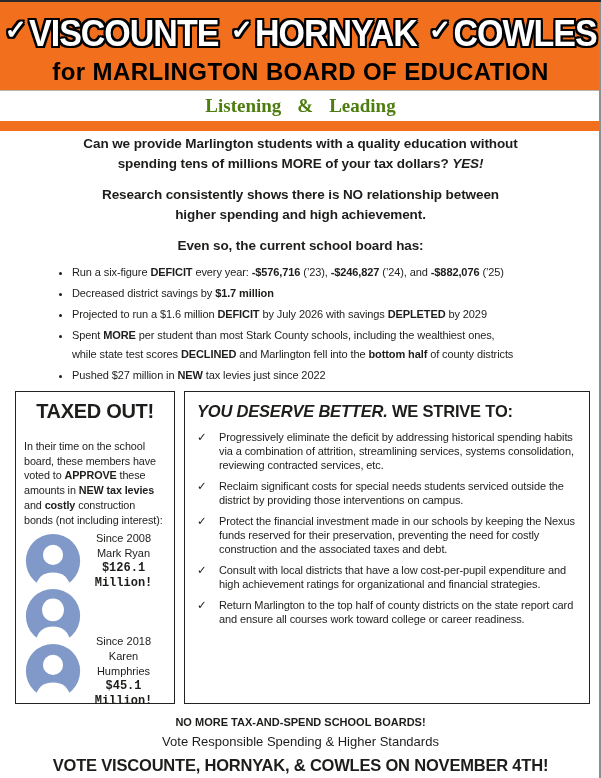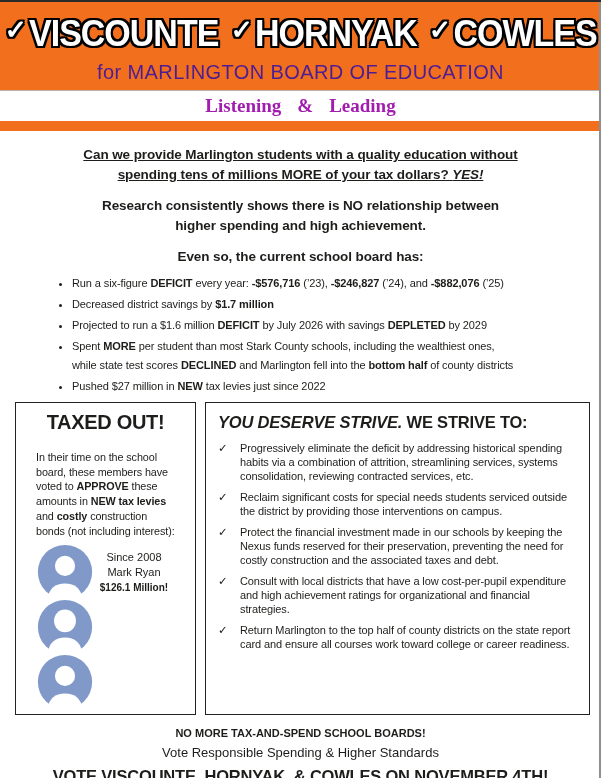--- a/index.html
+++ b/index.html
@@ -31,68 +31,68 @@
     font-size:27px;font-weight:bold;color:#fff;margin-right:2px;
     transform:translateY(-3px);
     text-shadow:-2px -2px 0 #000,2px -2px 0 #000,-2px 2px 0 #000,2px 2px 0 #000,-2px 0 0 #000,2px 0 0 #000,0 -2px 0 #000,0 2px 0 #000;
   }
   .nm{
     font-size:34px;font-weight:bold;letter-spacing:-1px;color:#fff;
     transform:scaleY(1.1);transform-origin:center;
     text-shadow:-2px -2px 0 #000,2px -2px 0 #000,-2px 2px 0 #000,2px 2px 0 #000,-2px 0 0 #000,2px 0 0 #000,0 -2px 0 #000,0 2px 0 #000;
   }
   .subtitle{
-    font-size:20px;font-weight:normal;color:#4c1d95;letter-spacing:0.4px;
+    font-size:24px;font-weight:bold;color:#000000;letter-spacing:0.4px;
     line-height:26px;
   }
   
   .tagline{
     height:30px;background:#fff;display:flex;justify-content:center;align-items:center;
-    font-family:"Liberation Serif", serif;font-weight:bold;font-size:19px;color:#a21caf;
+    font-family:"Liberation Serif", serif;font-weight:bold;font-size:19px;color:#4d7c0f;
     border-top:1px solid rgba(60,40,20,.35);
   }
   .tagline .amp{margin:0 16px;}
   .stripe{height:10px;background:#F2701D;}
   
   main{display:block;}
   .lead{
     text-align:center;font-weight:bold;font-size:13.5px;line-height:1.48;
     letter-spacing:-0.1px;margin:0 40px 11px;
   }
-  .lead.first{padding-top:14px;text-decoration:underline;}
+  .lead.first{padding-top:3px;}
   .lead.evenso{margin-bottom:7px;}
   .b{font-weight:bold;}
   .u{}
   .i{font-style:italic;}
   
   .bullets{
     margin:0 0 6px 16px;padding:0 14px 0 56px;list-style:disc outside;
   }
   .bullets li{
     font-size:11px;line-height:19px;letter-spacing:-0.1px;margin-bottom:2px;
   }
   
   .boxes{
     display:flex;align-items:stretch;gap:9px;margin:4px 11px 0 15px;
   }
   .taxed{
-    width:181px;box-sizing:border-box;flex:none;
-    border:1.5px solid #222;padding:6px 20px 4px;
+    width:160px;box-sizing:border-box;flex:none;
+    border:1.5px solid #222;padding:6px 8px 4px;
   }
   .taxed h2{
     margin:2px 0 6px;text-align:center;font-size:20px;letter-spacing:-0.3px;
   }
   .tdesc{
     margin:16px 0 6px;font-size:10.8px;line-height:14.8px;letter-spacing:-0.1px;
   }
   .member{display:flex;align-items:center;height:55px;}
   .avatar{width:56px;height:56px;flex:none;margin-left:1px;}
   .av-bg{fill:#8199C9;}
   .mtext{flex:1;text-align:center;font-size:11px;line-height:15px;}
-  .mamt{font-weight:bold;font-size:10px;}
+  .mamt{font-weight:bold;font-size:12px;font-family:Liberation Mono, monospace;}
   .strive{
     flex:1;box-sizing:border-box;border:1.5px solid #222;
     padding:8px 10px 4px 12px;
   }
   .strive h2{margin:2px 0 9px;font-size:16.5px;letter-spacing:-0.2px;}
   .strive h2 .em{font-style:italic;}
   .sitem{display:flex;margin-bottom:7px;}
   .schk{width:22px;flex:none;font-size:11.5px;color:#222;line-height:14px;}
   .stxt{flex:1;font-size:11px;line-height:14px;letter-spacing:-0.1px;}
   
@@ -170,25 +170,30 @@
             <path d="M12 62 Q15 44 32 44 Q49 44 52 62 L52 64 12 64 Z" fill="#fff"></path>
           </svg>
         </div>
 
         <div class="member">
           <svg class="avatar" viewBox="0 0 64 64">
             <circle class="av-bg" cx="32" cy="32" r="31"></circle>
             <circle cx="32" cy="25" r="11.5" fill="#fff"></circle>
             <path d="M12 62 Q15 45 32 45 Q49 45 52 62 L52 64 12 64 Z" fill="#fff"></path>
           </svg>
+          <div class="mtext">
+            <div>Since 2018</div>
+            <div>Karen Humphries</div>
+            <div class="mamt">$45.1 Million!</div>
+          </div>
         </div>
       </aside>
 
       <section class="strive">
-        <h2><span class="em">YOU DESERVE STRIVE.</span><span> WE STRIVE TO:</span></h2>
+        <h2><span class="em">YOU DESERVE BETTER.</span><span> WE STRIVE TO:</span></h2>
 
         <div class="sitem">
           <span class="schk">✓</span>
           <span class="stxt">Progressively eliminate the deficit by addressing historical spending habits via a combination of attrition, streamlining services, systems consolidation, reviewing contracted services, etc.</span>
         </div>
         <div class="sitem">
           <span class="schk">✓</span>
           <span class="stxt">Reclaim significant costs for special needs students serviced outside the district by providing those interventions on campus.</span>
         </div>
         <div class="sitem">

